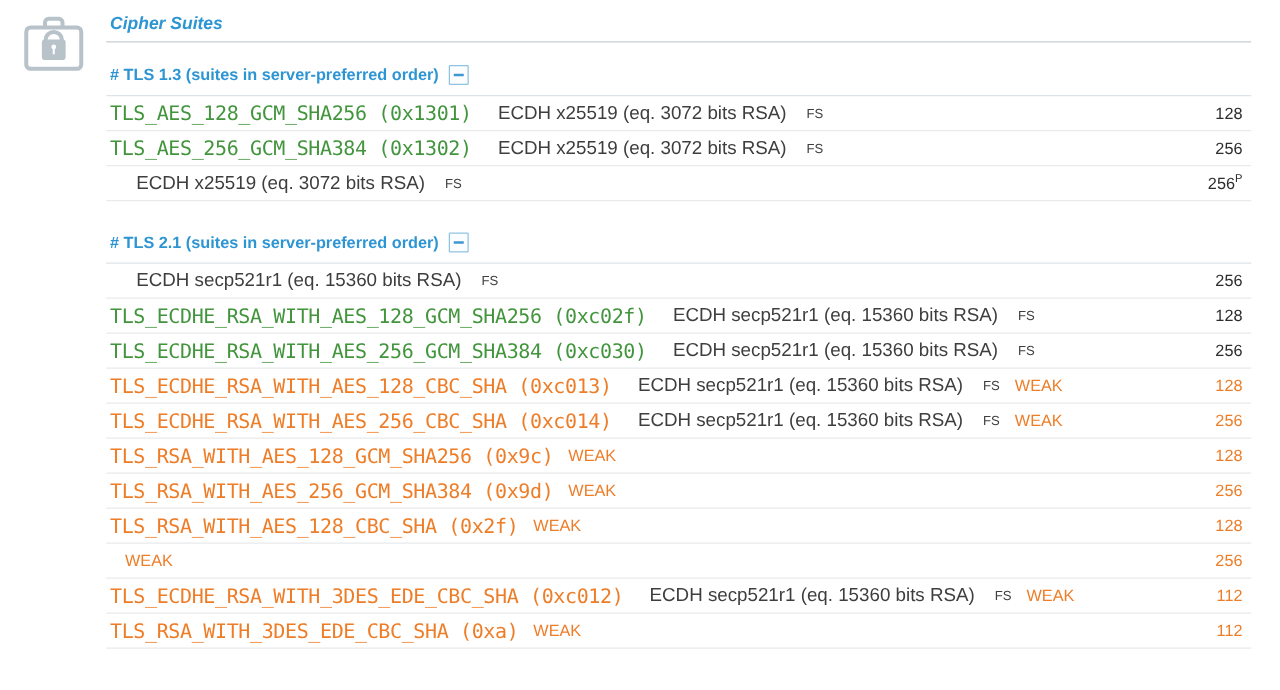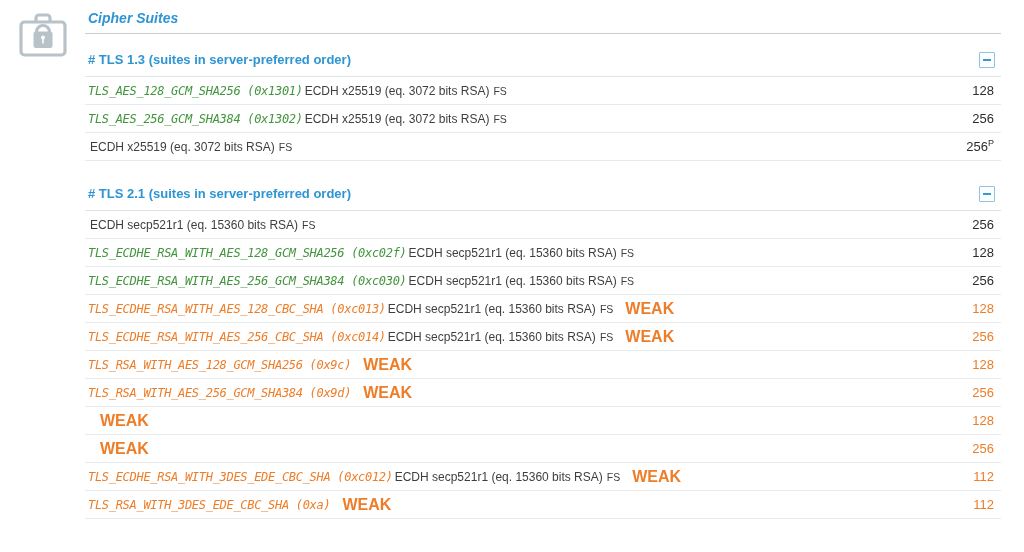--- a/index.html
+++ b/index.html
@@ -23,44 +23,44 @@
   .side-icon{position:absolute;left:17px;top:8px;width:52px;height:52px;}
   .content{position:absolute;left:85px;top:0;width:916px;}
   .panel-title{
     font-size:14px;font-weight:bold;color:var(--blue);
     line-height:16px;padding:10px 0 7px 3px;
     border-bottom:1px solid var(--title-divider);
     font-style:italic;
   }
   .suite-section:not(:first-child){margin-top:7px;}
   .section-header{
-    display:flex;justify-content:space-between;align-items:flex-end;
+    display:flex;align-items:flex-end;
     padding:18px 6px 8px 3px;
     border-bottom:1px solid var(--header-divider);
   }
   .section-title{font-size:13px;font-weight:bold;color:var(--blue);line-height:16px;}
   .collapse-btn{
     width:16px;height:16px;padding:0;margin:0 0 0 8px;
     border:1px solid #90c3e2;background:#fbfdfe;border-radius:1px;
     display:flex;align-items:center;justify-content:center;cursor:pointer;
   }
   .minus{display:block;width:8px;height:2px;background:#3e97cf;}
   .row{
     display:flex;align-items:center;
     height:28px;border-bottom:1px solid var(--divider);
     padding:0 7px 0 3px;white-space:nowrap;
   }
   .suite-name{
     font-family:"DejaVu Sans Mono", monospace;
-    font-size:12px;letter-spacing:-0.3px;color:var(--green);font-style:italic;
+    font-size:16px;letter-spacing:-0.3px;color:var(--green);
   }
   .row.weak-row .suite-name{color:var(--orange);text-align:right;}
-  .kx{font-size:12px;color:var(--detail);margin-left:2px;}
-  .fs{font-size:10.5px;color:var(--detail);margin-left:4px;}
-  .weak{font-size:16px;font-weight:bold;color:var(--orange);margin-left:12px;}
+  .kx{font-size:15px;color:var(--detail);margin-left:21px;}
+  .fs{font-size:10.5px;color:var(--detail);margin-left:16px;}
+  .weak{font-size:13px;font-weight:normal;color:var(--orange);margin-left:12px;}
   .spacer{flex:1;}
   .bits{font-size:13px;color:var(--bits);}
   .row.weak-row .bits{color:var(--orange);}
   .bits-sup{font-size:9px;vertical-align:super;line-height:0;}
 </style>
 </head>
 <body>
 
 <div class="page">
 
@@ -181,20 +181,21 @@
 
   <div class="row weak-row">
     <span class="suite-name">TLS_RSA_WITH_AES_256_GCM_SHA384 (0x9d)</span>
 
     <span class="weak">WEAK</span>
     <span class="spacer"></span>
     <span class="bits"><span class="bits-num">256</span></span>
   </div>
 
   <div class="row weak-row">
+    <span class="suite-name">TLS_RSA_WITH_AES_128_CBC_SHA (0x2f)</span>
 
     <span class="weak">WEAK</span>
     <span class="spacer"></span>
     <span class="bits"><span class="bits-num">128</span></span>
   </div>
 
   <div class="row weak-row">
 
     <span class="weak">WEAK</span>
     <span class="spacer"></span>

